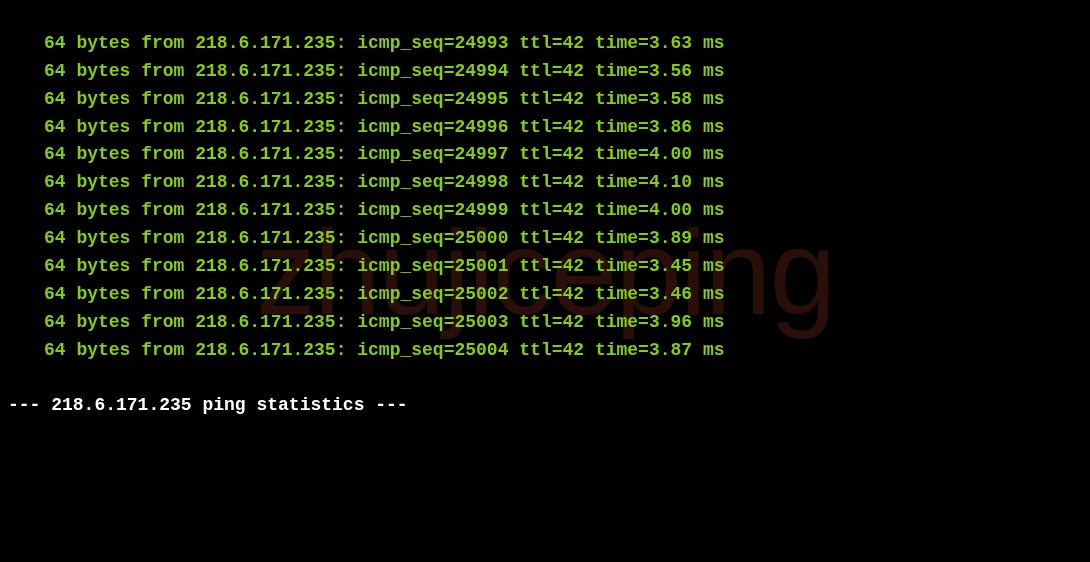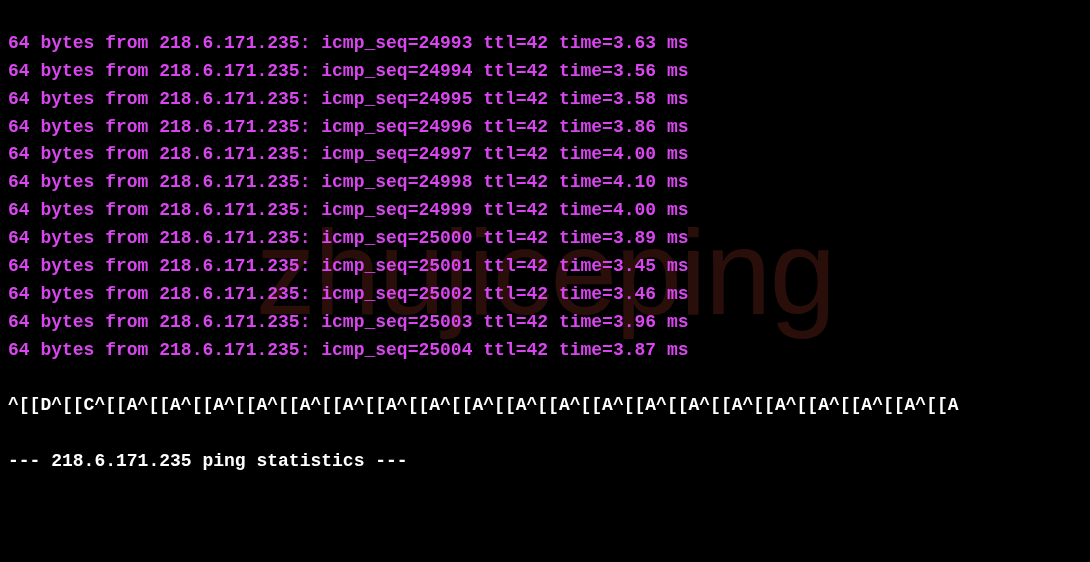--- a/index.html
+++ b/index.html
@@ -19,21 +19,22 @@
       overflow: hidden;
       font-weight: bold;
       position: relative;
     }
     .terminal {
       white-space: pre;
       position: relative;
       z-index: 2;
     }
     .ping-line {
-      color: #d946ef;
+      color: #84cc16;
+      margin-left: 36px;
     }
     .escape-seq {
       color: #fff;
       word-break: break-all;
       white-space: pre-wrap;
     }
     .stats {
       color: #fff;
     }
     .watermark {
@@ -51,18 +52,17 @@
       white-space: nowrap;
     }
   </style>
 </head>
 <body>
 
 <div class="watermark">zhujiceping</div>
 
 <div class="terminal">
 <div id="ping-lines"><div class="ping-line">64 bytes from 218.6.171.235: icmp_seq=24993 ttl=42 time=3.63 ms</div><div class="ping-line">64 bytes from 218.6.171.235: icmp_seq=24994 ttl=42 time=3.56 ms</div><div class="ping-line">64 bytes from 218.6.171.235: icmp_seq=24995 ttl=42 time=3.58 ms</div><div class="ping-line">64 bytes from 218.6.171.235: icmp_seq=24996 ttl=42 time=3.86 ms</div><div class="ping-line">64 bytes from 218.6.171.235: icmp_seq=24997 ttl=42 time=4.00 ms</div><div class="ping-line">64 bytes from 218.6.171.235: icmp_seq=24998 ttl=42 time=4.10 ms</div><div class="ping-line">64 bytes from 218.6.171.235: icmp_seq=24999 ttl=42 time=4.00 ms</div><div class="ping-line">64 bytes from 218.6.171.235: icmp_seq=25000 ttl=42 time=3.89 ms</div><div class="ping-line">64 bytes from 218.6.171.235: icmp_seq=25001 ttl=42 time=3.45 ms</div><div class="ping-line">64 bytes from 218.6.171.235: icmp_seq=25002 ttl=42 time=3.46 ms</div><div class="ping-line">64 bytes from 218.6.171.235: icmp_seq=25003 ttl=42 time=3.96 ms</div><div class="ping-line">64 bytes from 218.6.171.235: icmp_seq=25004 ttl=42 time=3.87 ms</div></div>
-<div class="escape-seq">^[[D^[[C^[[A^[[A^[[A^[[A^[[A^[[A^[[A^[[A^[[A^[[A^[[A^[[A^[[A^[[A^[[A^[[A^[[A^[[A^[[A^[[A</div>
 <div class="stats">--- 218.6.171.235 ping statistics ---</div>
 
 
 
 </div>
 
 </body></html>

